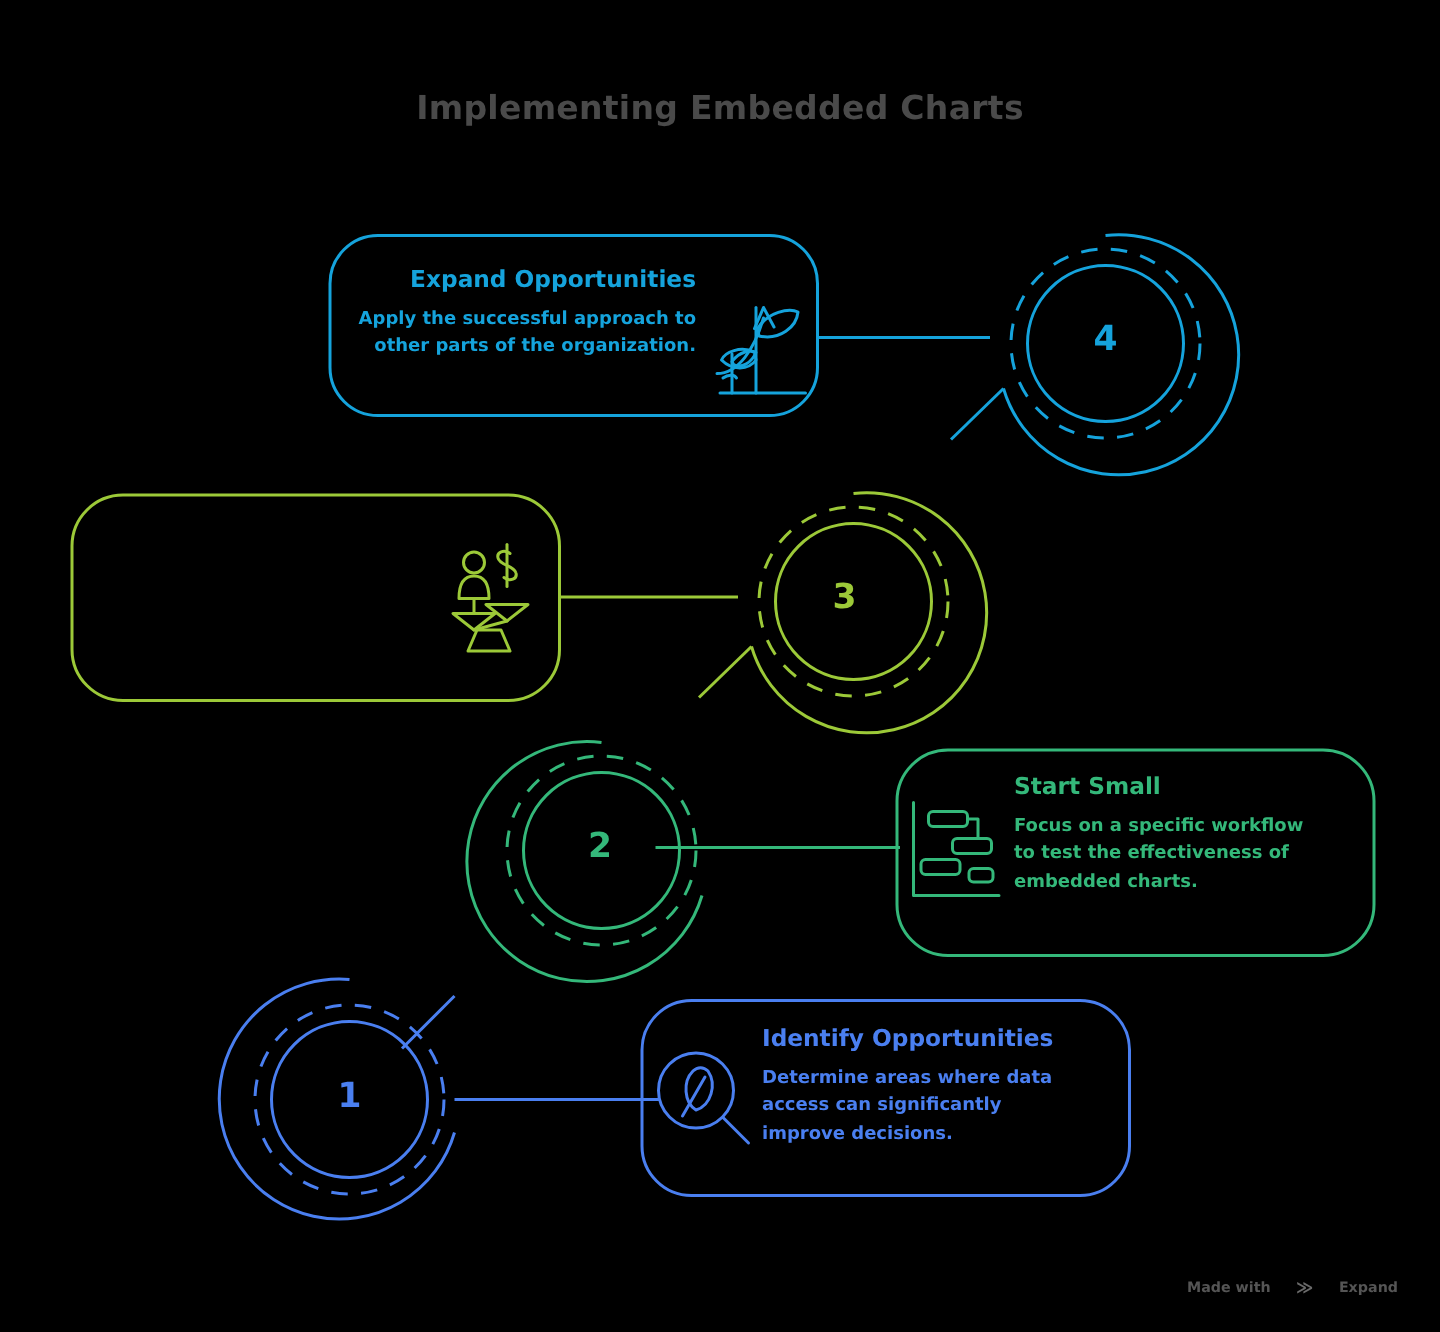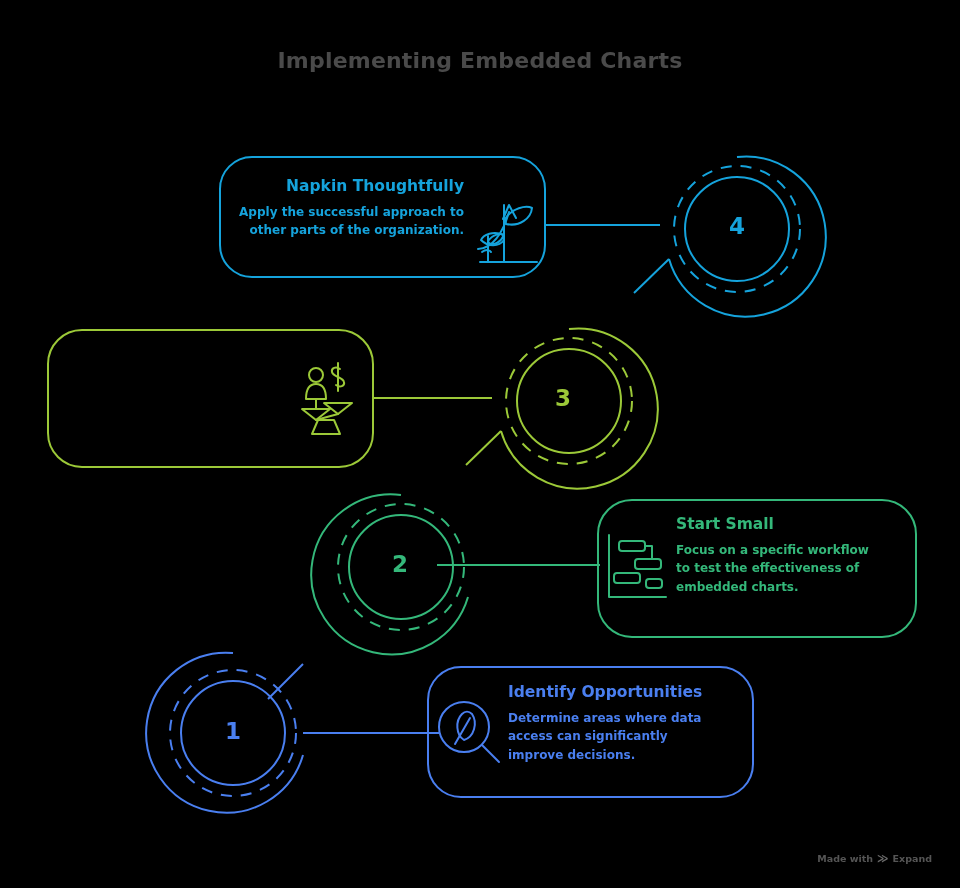--- a/index.html
+++ b/index.html
@@ -22,21 +22,21 @@
   }
   #diagram-svg {
     position: absolute;
     left: 0; top: 0;
     width: 960px;
     height: 888px;
   }
   .page-title {
     position: absolute;
     left: 0;
-    top: 48px;
+    top: 60px;
     width: 960px;
     text-align: center;
     color: #4a4a4a;
     font-size: 22px;
     font-weight: bold;
     letter-spacing: 0.2px;
     font-family: "DejaVu Sans", sans-serif;
   }
   .card-text {
     position: absolute;
@@ -81,21 +81,21 @@
 
   .watermark {
     position: absolute;
     right: 28px;
     bottom: 24px;
     color: #555555;
     font-size: 9.5px;
     font-weight: bold;
     display: flex;
     align-items: center;
-    gap: 4px;
+    gap: 17px;
     font-family: "DejaVu Sans", sans-serif;
   }
   .watermark .mark-glyph {
     display: inline-block;
     color: #6a6a6a;
     font-size: 11px;
     line-height: 1;
   }
 </style>
 </head>
@@ -187,21 +187,21 @@
       <g stroke="#4a7ff0" stroke-width="2" fill="none" stroke-linecap="round" stroke-linejoin="round">
         <circle cx="464" cy="727" r="25"></circle>
         <line x1="482" y1="745" x2="499" y2="762"></line>
         <path d="M 472 714 C 478 723 474 737 464 740 C 456 735 455 721 462 714 C 465 711 469 711 472 714 Z"></path>
         <line x1="455" y1="744" x2="470" y2="718"></line>
       </g>
     </g>
   </svg>
 
   <div class="card-text align-right" id="card4-text">
-    <div class="card-title" style="color:#15a3dc">Napkin Thoughtfully</div>
+    <div class="card-title" style="color:#15a3dc">Expand Opportunities</div>
     <div class="card-body" style="color:#15a3dc">Apply the successful approach to other parts of the organization.</div>
   </div>
 
 
   <div class="card-text align-left" id="card1-text">
     <div class="card-title" style="color:#4a7ff0">Identify Opportunities</div>
     <div class="card-body" style="color:#4a7ff0">Determine areas where data access can significantly improve decisions.</div>
   </div>
 
   <div class="card-text align-left" id="card2-text">

